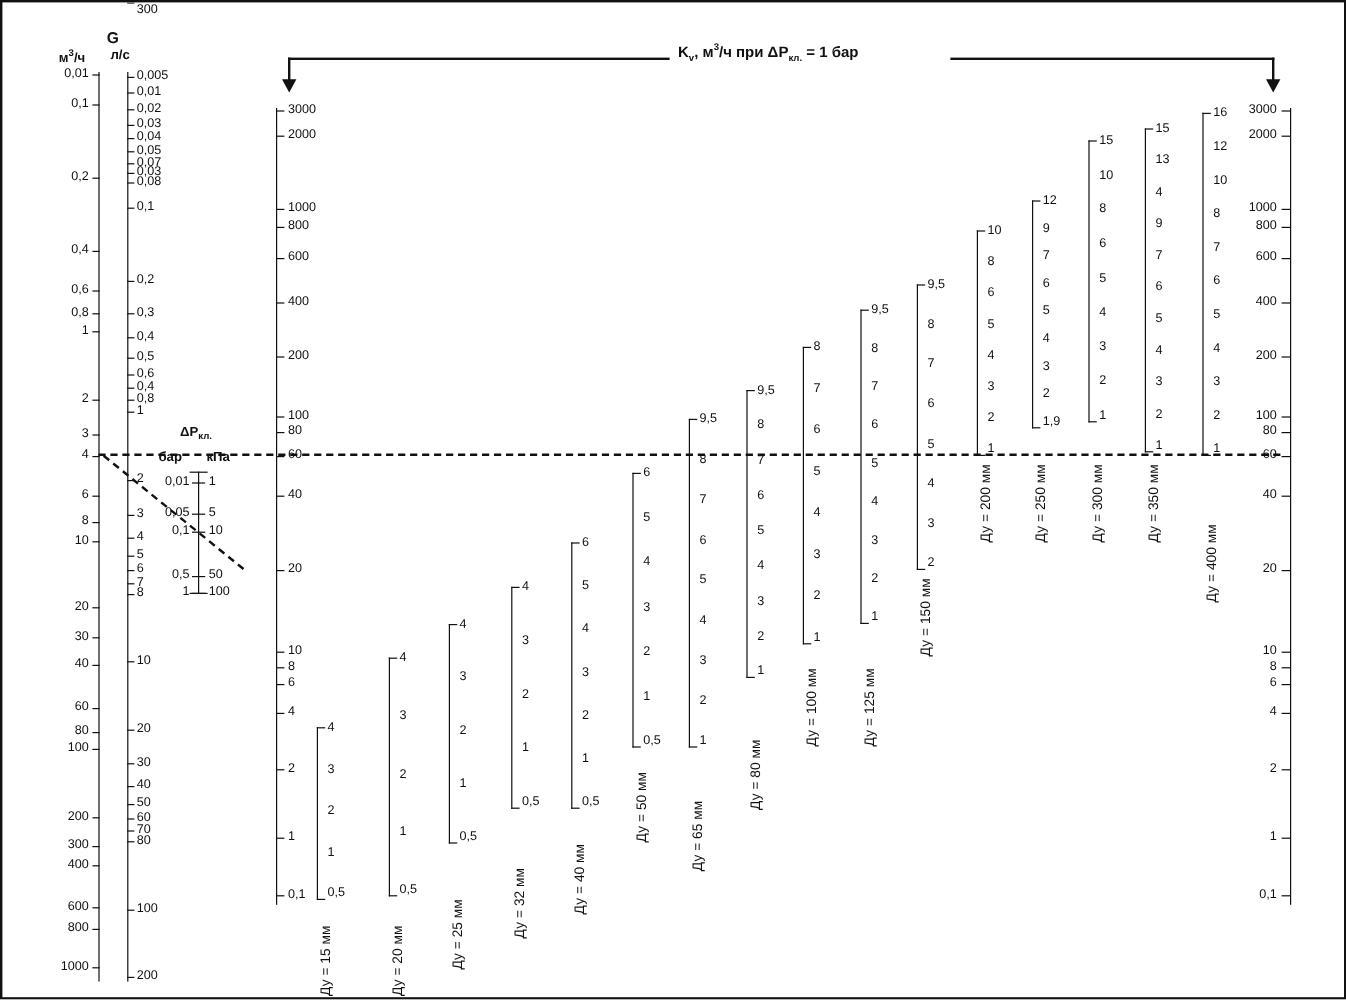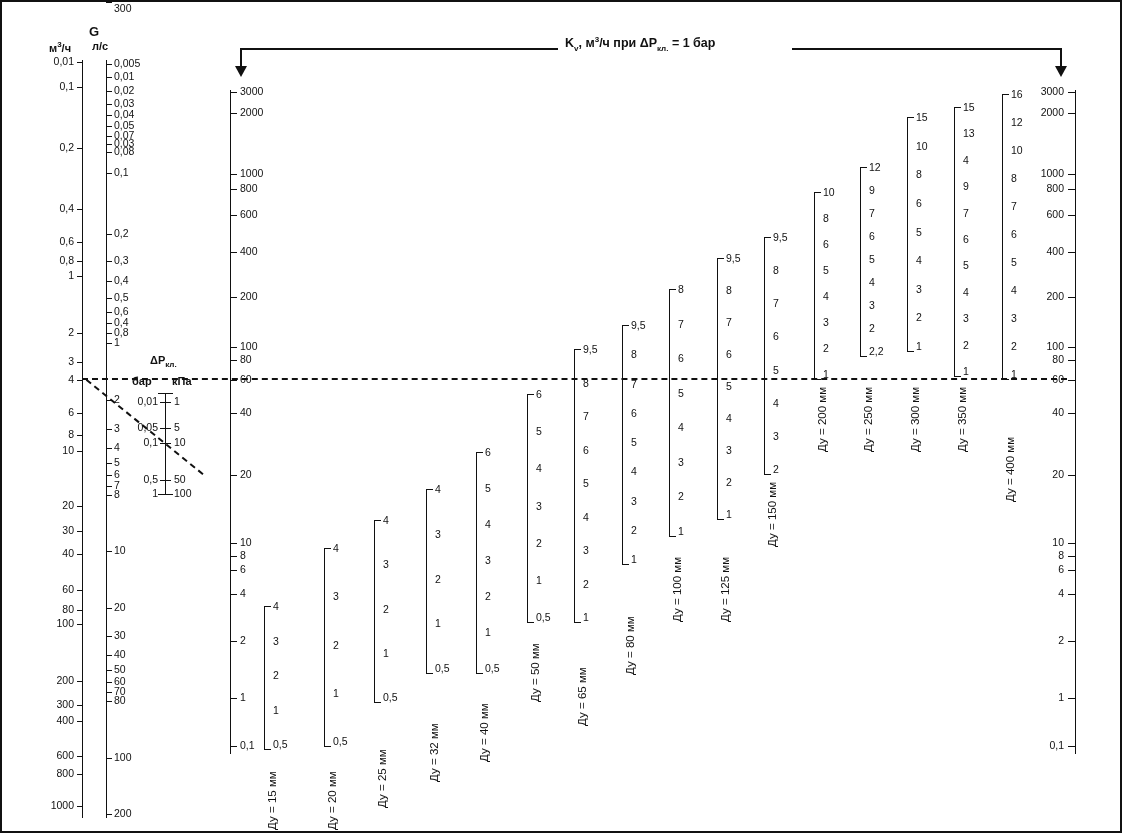--- a/index.html
+++ b/index.html
@@ -386,21 +386,21 @@
       <div class="vlabel" style="left: 814px; top: 450px;">Ду = 200 мм</div>
       <div class="bracket" style="left: 858px; top: 165px; height: 190px;"></div>
       <div class="num" style="left: 867px; top: 159px;">12</div>
       <div class="num" style="left: 867px; top: 182px;">9</div>
       <div class="num" style="left: 867px; top: 205px;">7</div>
       <div class="num" style="left: 867px; top: 228px;">6</div>
       <div class="num" style="left: 867px; top: 251px;">5</div>
       <div class="num" style="left: 867px; top: 274px;">4</div>
       <div class="num" style="left: 867px; top: 297px;">3</div>
       <div class="num" style="left: 867px; top: 320px;">2</div>
-      <div class="num" style="left: 867px; top: 343px;">2,2</div>
+      <div class="num" style="left: 867px; top: 343px;">1,9</div>
       <div class="vlabel" style="left: 860px; top: 450px;">Ду = 250 мм</div>
       <div class="bracket" style="left: 905px; top: 115px; height: 235px;"></div>
       <div class="num" style="left: 914px; top: 109px;">15</div>
       <div class="num" style="left: 914px; top: 137.625px;">10</div>
       <div class="num" style="left: 914px; top: 166.25px;">8</div>
       <div class="num" style="left: 914px; top: 194.875px;">6</div>
       <div class="num" style="left: 914px; top: 223.5px;">5</div>
       <div class="num" style="left: 914px; top: 252.125px;">4</div>
       <div class="num" style="left: 914px; top: 280.75px;">3</div>
       <div class="num" style="left: 914px; top: 309.375px;">2</div>

